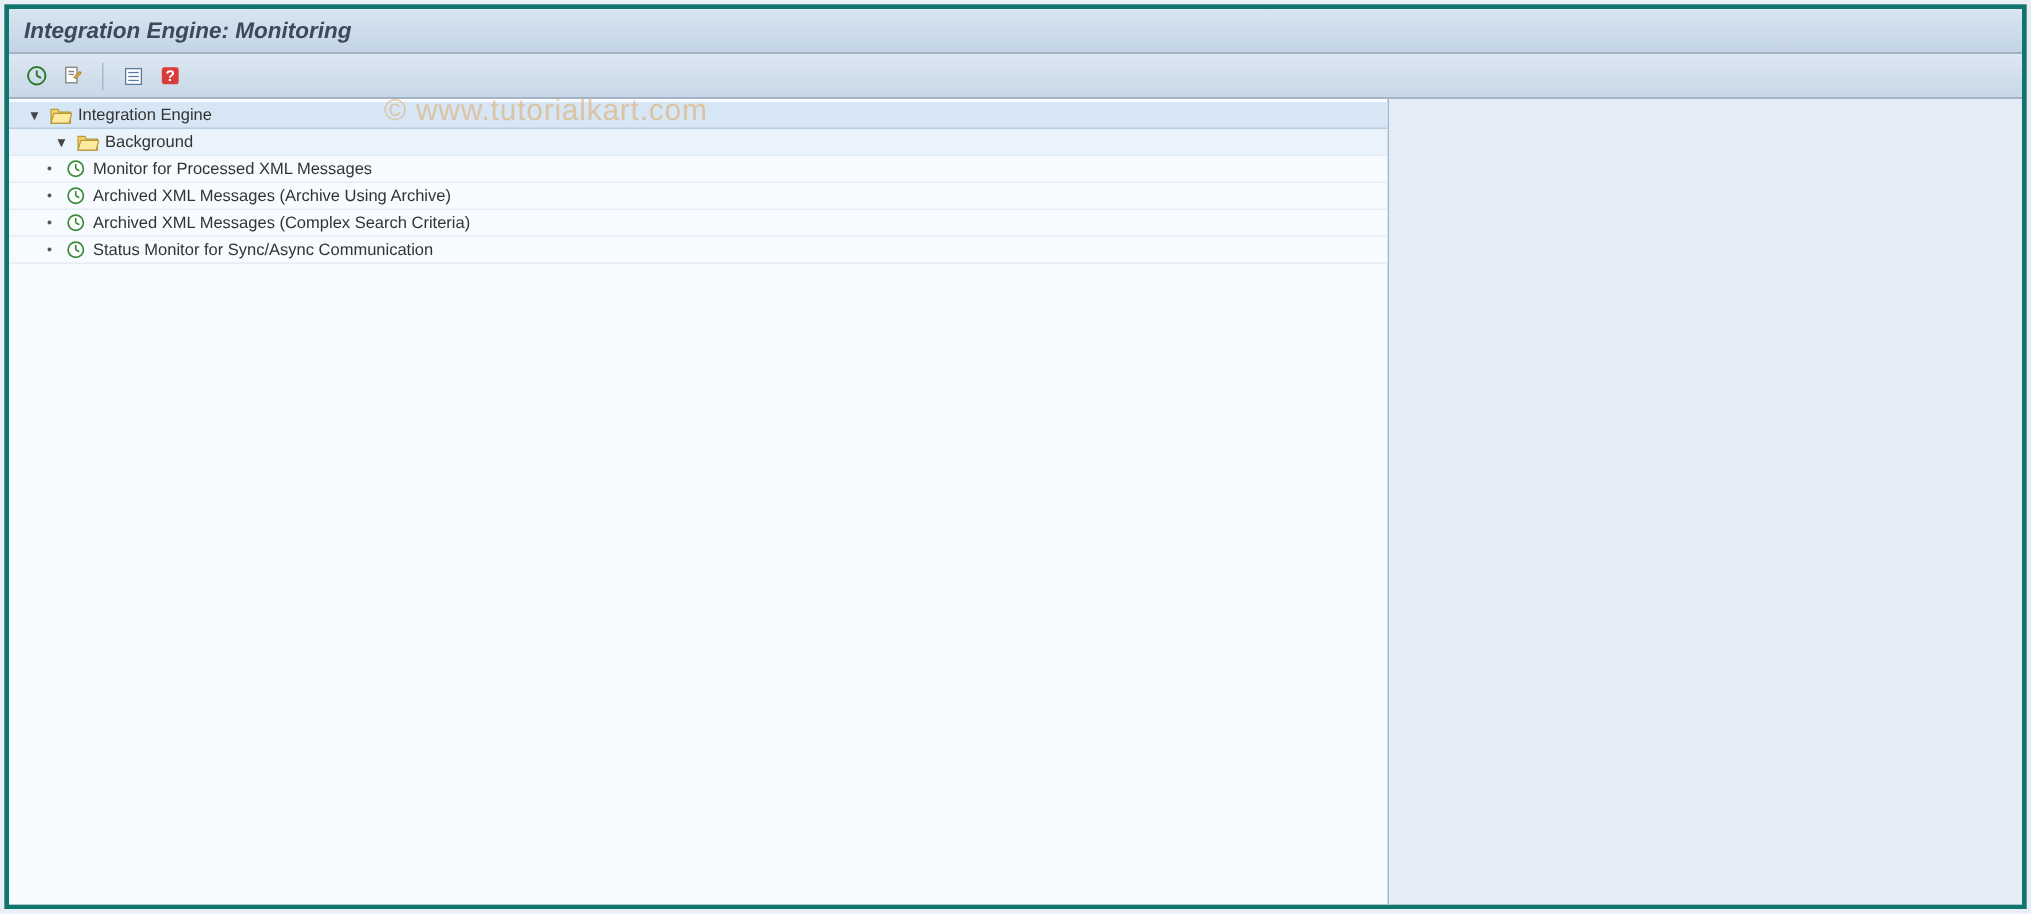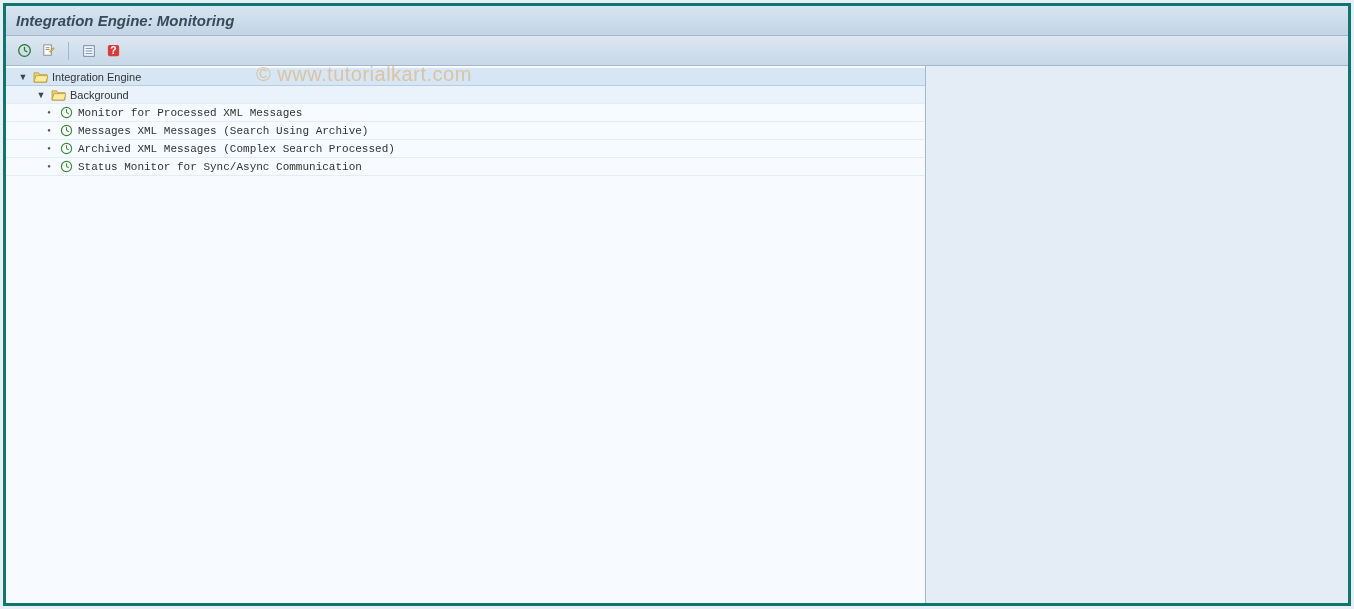--- a/index.html
+++ b/index.html
@@ -77,21 +77,21 @@
       display: flex;
       align-items: center;
       height: 18px;
       padding-left: 4px;
       white-space: nowrap;
       border-bottom: 1px solid #e4ecf5;
       cursor: default;
     }
     .tree-node.level-0 { padding-left: 12px; background: #d7e6f5; border-bottom: 1px solid #b8cde2;}
     .tree-node.level-1 { padding-left: 30px; background: #eaf2fb; }
-    .tree-node.level-2 { padding-left: 38px; background: #f7faff; font-family: Liberation Mono, monospace; }
+    .tree-node.level-2 { padding-left: 22px; background: #f7faff; }
     .expand-toggle {
       width: 10px;
       height: 10px;
       display: inline-flex;
       align-items: center;
       justify-content: center;
       margin-right: 4px;
       font-size: 9px;
       color: #444;
       cursor: pointer;
@@ -217,33 +217,33 @@
 
       <div class="tree-node level-2">
         <span class="bullet">●</span>
         <span class="node-icon clock-icon">
           <svg viewBox="0 0 14 14">
               <circle cx="7" cy="7" r="5.5" fill="#fff" stroke="#3a8a3a" stroke-width="1.2"></circle>
               <line x1="7" y1="7" x2="7" y2="3.5" stroke="#3a8a3a" stroke-width="1.2"></line>
               <line x1="7" y1="7" x2="9.5" y2="8.5" stroke="#3a8a3a" stroke-width="1.2"></line>
             </svg>
         </span>
-        <span class="node-label">Messages XML Messages (Search Using Archive)</span>
-      </div>
-
-      <div class="tree-node level-2">
-        <span class="bullet">●</span>
-        <span class="node-icon clock-icon">
-          <svg viewBox="0 0 14 14">
-              <circle cx="7" cy="7" r="5.5" fill="#fff" stroke="#3a8a3a" stroke-width="1.2"></circle>
-              <line x1="7" y1="7" x2="7" y2="3.5" stroke="#3a8a3a" stroke-width="1.2"></line>
-              <line x1="7" y1="7" x2="9.5" y2="8.5" stroke="#3a8a3a" stroke-width="1.2"></line>
-            </svg>
-        </span>
-        <span class="node-label">Archived XML Messages (Complex Search Processed)</span>
+        <span class="node-label">Archived XML Messages (Archive Using Archive)</span>
+      </div>
+
+      <div class="tree-node level-2">
+        <span class="bullet">●</span>
+        <span class="node-icon clock-icon">
+          <svg viewBox="0 0 14 14">
+              <circle cx="7" cy="7" r="5.5" fill="#fff" stroke="#3a8a3a" stroke-width="1.2"></circle>
+              <line x1="7" y1="7" x2="7" y2="3.5" stroke="#3a8a3a" stroke-width="1.2"></line>
+              <line x1="7" y1="7" x2="9.5" y2="8.5" stroke="#3a8a3a" stroke-width="1.2"></line>
+            </svg>
+        </span>
+        <span class="node-label">Archived XML Messages (Complex Search Criteria)</span>
       </div>
 
 
 
 
       <div class="tree-node level-2">
         <span class="bullet">●</span>
         <span class="node-icon clock-icon">
           <svg viewBox="0 0 14 14">
               <circle cx="7" cy="7" r="5.5" fill="#fff" stroke="#3a8a3a" stroke-width="1.2"></circle>

